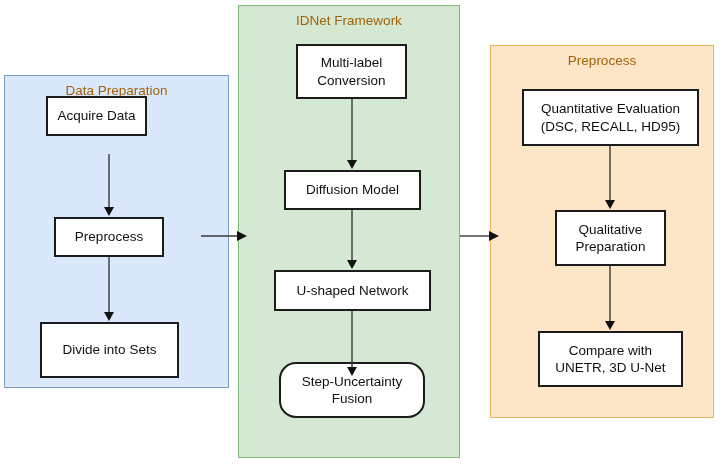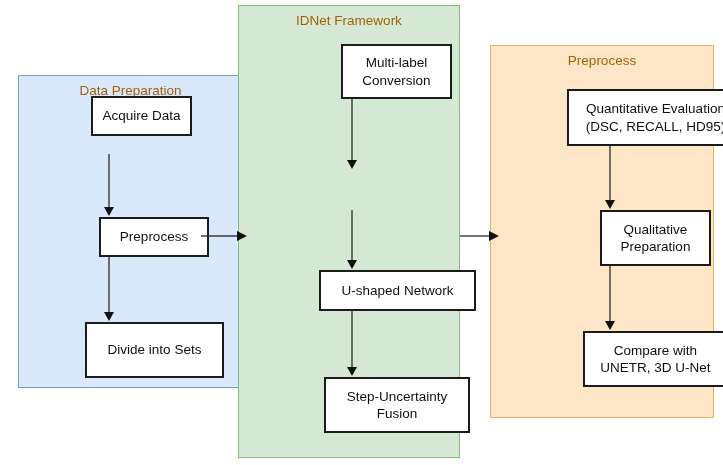--- a/index.html
+++ b/index.html
@@ -53,51 +53,51 @@
     border: 2px solid #1b1b1b;
     display: flex;
     align-items: center;
     justify-content: center;
     text-align: center;
     font-size: 13.5px;
     color: #101010;
     line-height: 1.28;
     padding: 2px 4px;
     white-space: pre-line;
-    margin-left: 45px;
   }
   .edge {
     position: absolute;
     pointer-events: none;
   }
   .edge svg {
     display: block;
     overflow: visible;
   }
 </style>
 </head>
 <body>
 
 <div id="canvas">
-    <div class="group blue" style="left: 18px; top: 75px; width: 225px; height: 313px;">
+    <div class="group blue" style="left: 4px; top: 75px; width: 225px; height: 313px;">
       <div class="group-title" style="top: 8px;">Data Preparation</div>
     </div>
     <div class="group green" style="left: 238px; top: 5px; width: 222px; height: 453px;">
       <div class="group-title" style="top: 8px;">IDNet Framework</div>
     </div>
     <div class="group orange" style="left: 490px; top: 45px; width: 224px; height: 373px;">
       <div class="group-title" style="top: 8px;">Preprocess</div>
     </div>
     <div class="node" style="left: 46px; top: 96px; width: 101px; height: 40px;">Acquire Data</div>
     <div class="node" style="left: 54px; top: 217px; width: 110px; height: 40px;">Preprocess</div>
     <div class="node" style="left: 40px; top: 322px; width: 139px; height: 56px;">Divide into Sets</div>
     <div class="node" style="left: 296px; top: 44px; width: 111px; height: 55px;">Multi-label
 Conversion</div>
+    <div class="node" style="left: 284px; top: 170px; width: 137px; height: 40px;">Diffusion Model</div>
     <div class="node" style="left: 274px; top: 270px; width: 157px; height: 41px;">U-shaped Network</div>
-    <div class="node" style="left: 279px; top: 377px; width: 146px; height: 56px;">Step-Uncertainty
+    <div class="node" style="left: 279px; top: 362px; width: 146px; height: 56px; border-radius: 17px;">Step-Uncertainty
 Fusion</div>
     <div class="node" style="left: 522px; top: 89px; width: 177px; height: 57px;">Quantitative  Evaluation
 (DSC, RECALL, HD95)</div>
     <div class="node" style="left: 555px; top: 210px; width: 111px; height: 56px;">Qualitative
 Preparation</div>
     <div class="node" style="left: 538px; top: 331px; width: 145px; height: 56px;">Compare with
 UNETR, 3D U-Net</div>
     <div class="edge" style="left: 101px; top: 154px; width: 16px; height: 62px;">
       <svg width="16" height="62">
         <line x1="8" y1="0" x2="8" y2="55" stroke="#3a3a3a" stroke-width="1.4"></line>

